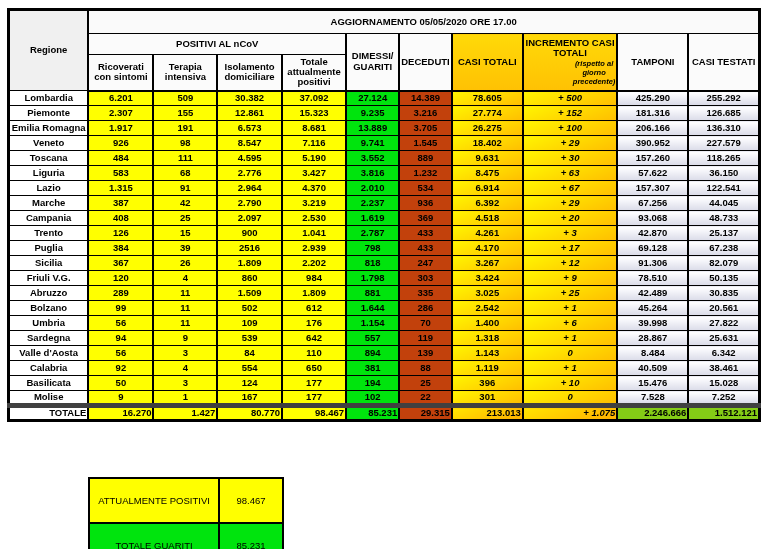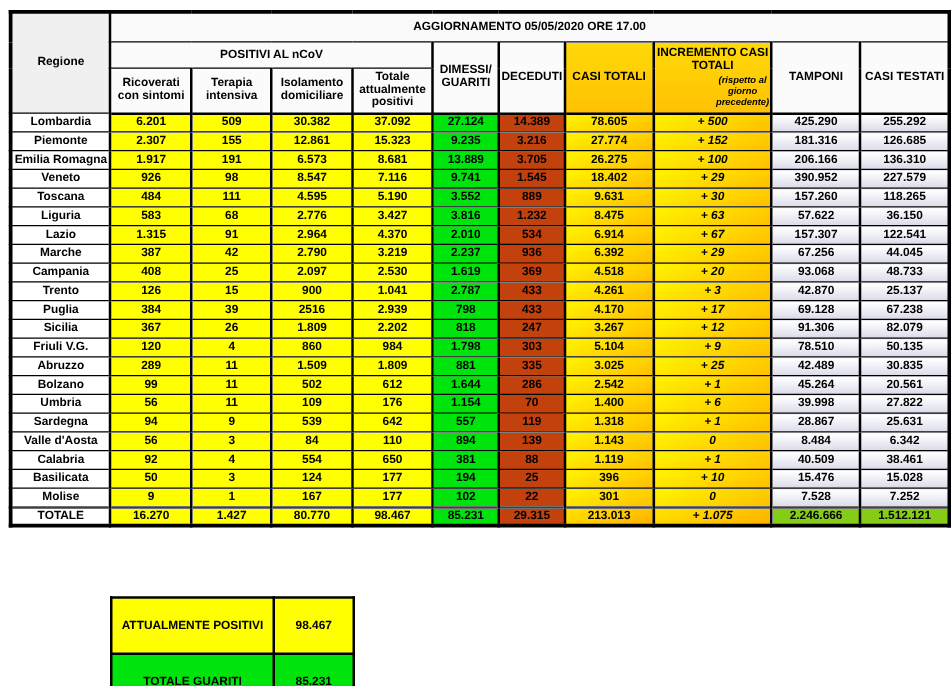--- a/index.html
+++ b/index.html
@@ -35,31 +35,31 @@
   .main-table thead th[rowspan="2"]  { border-bottom: 2px solid #000; }
 
   .main-table tbody td { height: 15px; white-space: nowrap; }
   .region-cell { background: #FFFFFF; font-size: 9px; }
   .c-yellow { background: #FFFF00; }
   .c-green  { background: #00E40D; }
   .c-red    { background: #c2410c; }
   .c-gold   { background: linear-gradient(160deg, #FFF200 5%, #FFBE00 100%); }
   .c-incr   { font-style: italic; }
   .c-lav    { background: linear-gradient(180deg, #FDFDFF 10%, #DADBE8 100%); }
-  .total-row td { border-top: 2px solid #404040; }
+  .total-row td { border-top: 5px solid #404040; text-align: right; }
   .total-row .c-lav  { background: #84cc16; }
   .total-row .c-gold { background: linear-gradient(160deg, #FFE400 0%, #FFB000 100%); }
 
   
   .summary-table {
     position: absolute; left: 88px; top: 477px;
     border-collapse: collapse; border: 2px solid #000;
   }
   .summary-table td {
-    border: 2px solid #000; font-weight: bold; font-size: 9.5px;
+    border: 2px solid #000; font-weight: normal; font-size: 9.5px;
     text-align: center; height: 15px; color: #000; padding: 16px 2px;
   }
   .s-label { width: 130px; }
   .s-value { width: 64px; }
   .s-yellow td { background: #FFFF00; }
   .s-green  td { background: #00E40D; }
   .s-red    td { background: #FF0202; }
   .s-gold   td { background: linear-gradient(160deg, #FFE400 0%, #FFB000 100%); }
 </style>
 </head>
@@ -261,21 +261,21 @@
         <td class="c-lav">82.079</td>
       </tr>
       <tr class="data-row">
         <td class="region-cell">Friuli V.G.</td>
         <td class="c-yellow">120</td>
         <td class="c-yellow">4</td>
         <td class="c-yellow">860</td>
         <td class="c-yellow">984</td>
         <td class="c-green">1.798</td>
         <td class="c-red">303</td>
-        <td class="c-gold">5.104</td>
+        <td class="c-gold">3.424</td>
         <td class="c-gold c-incr">+ 9</td>
         <td class="c-lav">78.510</td>
         <td class="c-lav">50.135</td>
       </tr>
       <tr class="data-row">
         <td class="region-cell">Abruzzo</td>
         <td class="c-yellow">289</td>
         <td class="c-yellow">11</td>
         <td class="c-yellow">1.509</td>
         <td class="c-yellow">1.809</td>

